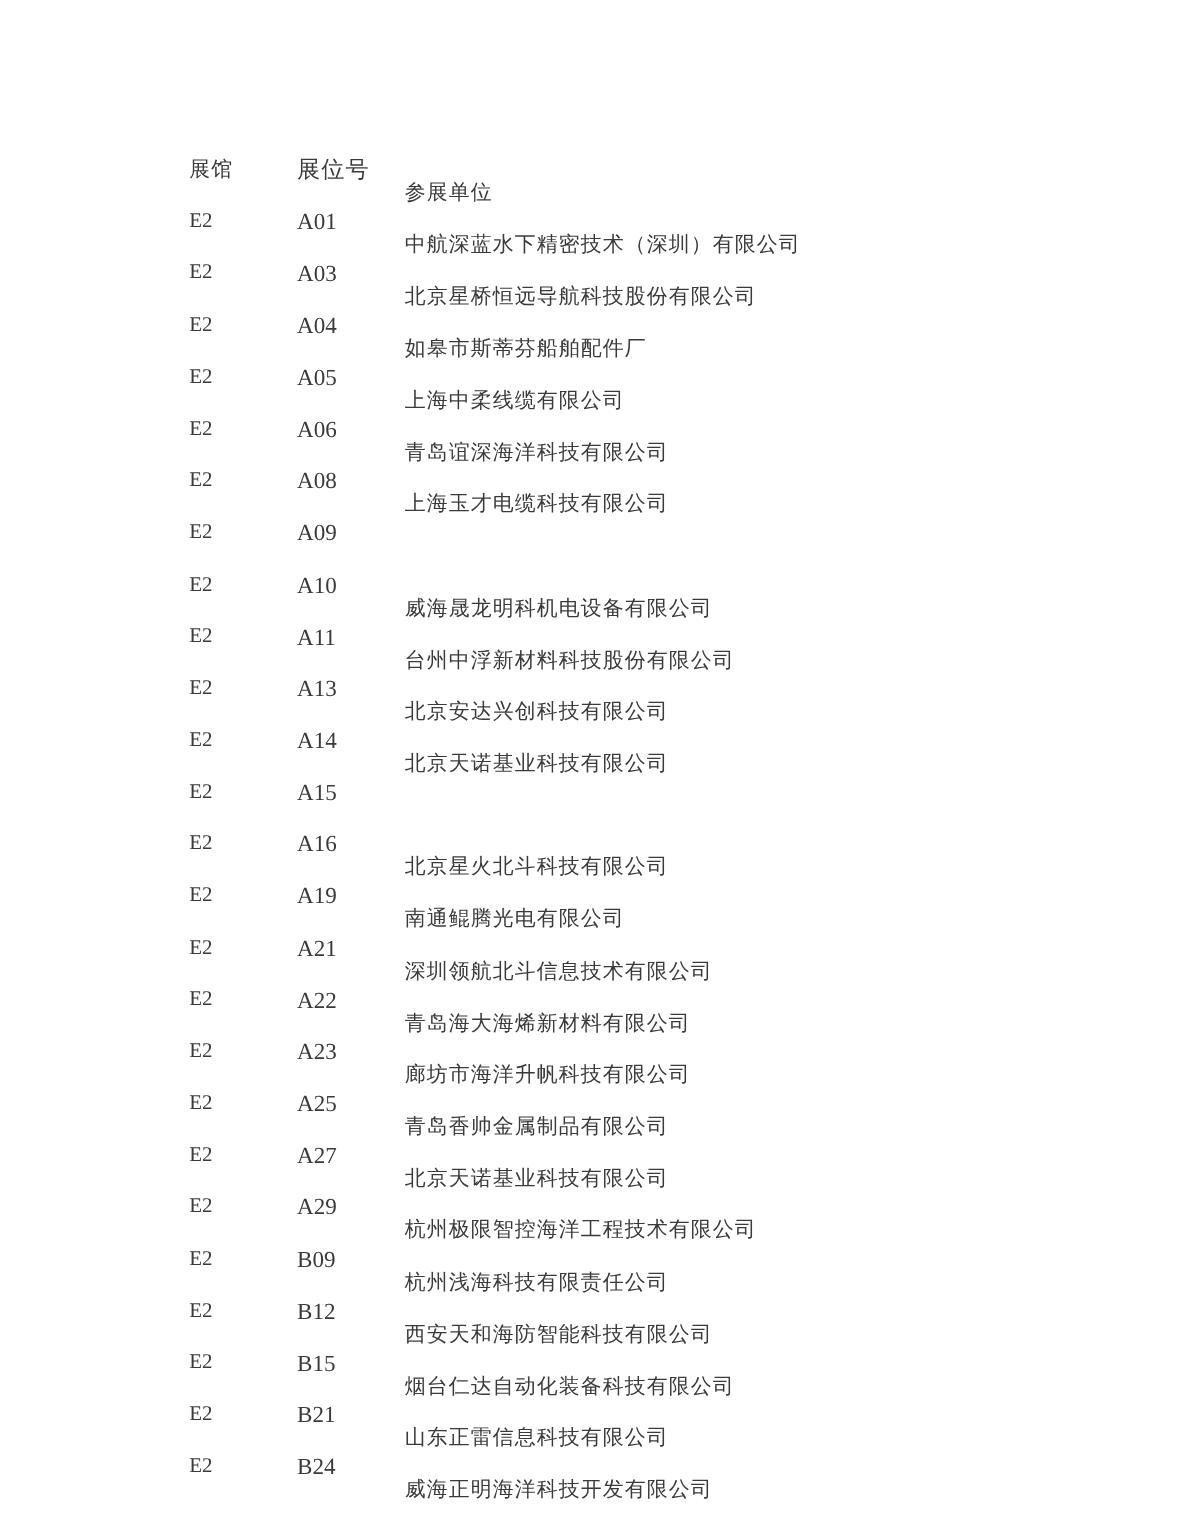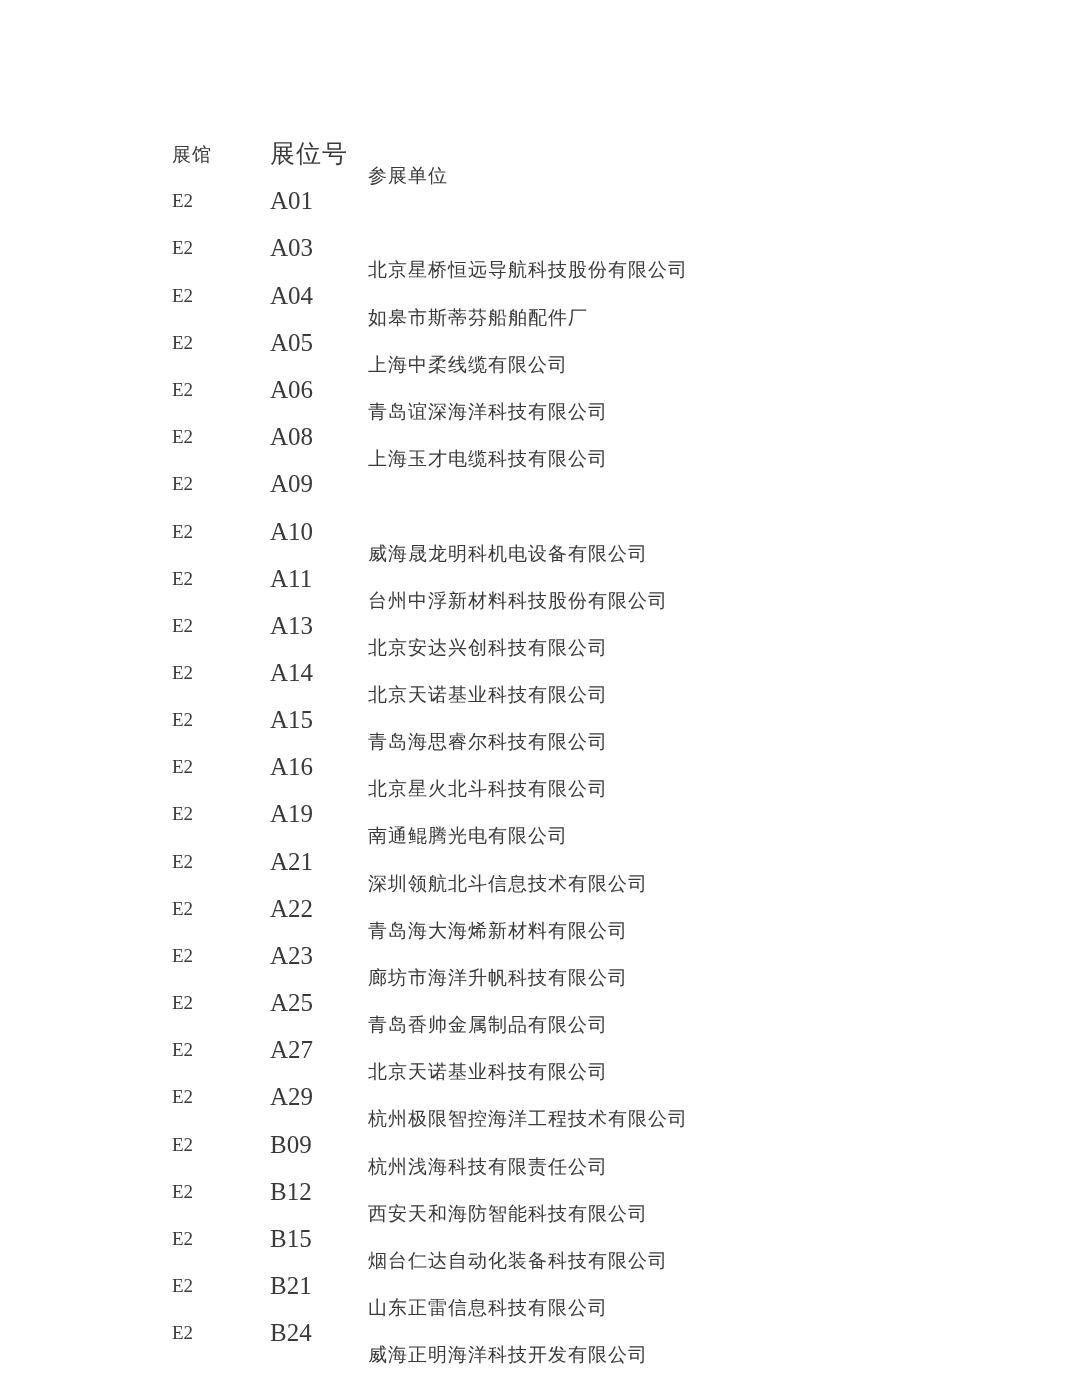--- a/index.html
+++ b/index.html
@@ -30,41 +30,42 @@
     }
     .cell {
       position: absolute;
       top: 0;
       line-height: 30px;
       white-space: nowrap;
       font-size: 19px;
       letter-spacing: 1px;
     }
     .c-hall { left: 172px; font-family: "Liberation Serif", "DejaVu Serif", serif; font-size: 19px; letter-spacing: 0; }
-    .c-booth { left: 270px; font-family: "Liberation Serif", "DejaVu Serif", serif; font-size: 25px; letter-spacing: 0; }
+    .c-booth { left: 270px; font-family: "Liberation Serif", "DejaVu Serif", serif; font-size: 21px; letter-spacing: 0; }
     .c-company { left: 368px; margin-top: 21px; }
     .header .cell {
       font-family: "DejaVu Serif", "Liberation Serif", serif;
       letter-spacing: 1px;
     }
   </style>
 </head>
 <body>
 
 <div class="doc">
 
   <div class="row header" style="top:139px;">
     <span class="cell c-hall">展馆</span>
     <span class="cell c-booth">展位号</span>
     <span class="cell c-company">参展单位</span>
   </div>
 
   <div class="row" style="top:186px;">
     <span class="cell c-hall">E2</span>
     <span class="cell c-booth">A01</span>
+    <span class="cell c-company">中航深蓝水下精密技术（深圳）有限公司</span>
   </div>
   <div class="row" style="top:233px;">
     <span class="cell c-hall">E2</span>
     <span class="cell c-booth">A03</span>
     <span class="cell c-company">北京星桥恒远导航科技股份有限公司</span>
   </div>
   <div class="row" style="top:281px;">
     <span class="cell c-hall">E2</span>
     <span class="cell c-booth">A04</span>
     <span class="cell c-company">如皋市斯蒂芬船舶配件厂</span>
@@ -104,21 +105,20 @@
     <span class="cell c-company">北京安达兴创科技有限公司</span>
   </div>
   <div class="row" style="top:658px;">
     <span class="cell c-hall">E2</span>
     <span class="cell c-booth">A14</span>
     <span class="cell c-company">北京天诺基业科技有限公司</span>
   </div>
   <div class="row" style="top:705px;">
     <span class="cell c-hall">E2</span>
     <span class="cell c-booth">A15</span>
-    <span class="cell c-company">青岛海思睿尔科技有限公司</span>
   </div>
   <div class="row" style="top:752px;">
     <span class="cell c-hall">E2</span>
     <span class="cell c-booth">A16</span>
     <span class="cell c-company">北京星火北斗科技有限公司</span>
   </div>
   <div class="row" style="top:799px;">
     <span class="cell c-hall">E2</span>
     <span class="cell c-booth">A19</span>
     <span class="cell c-company">南通鲲腾光电有限公司</span>

